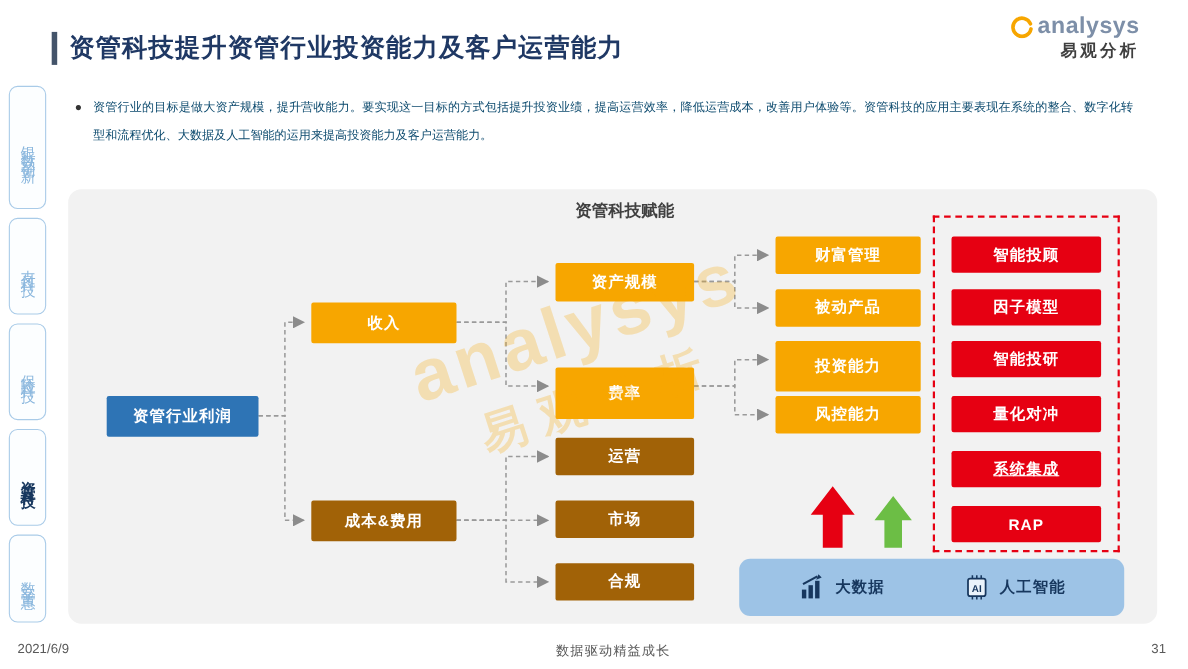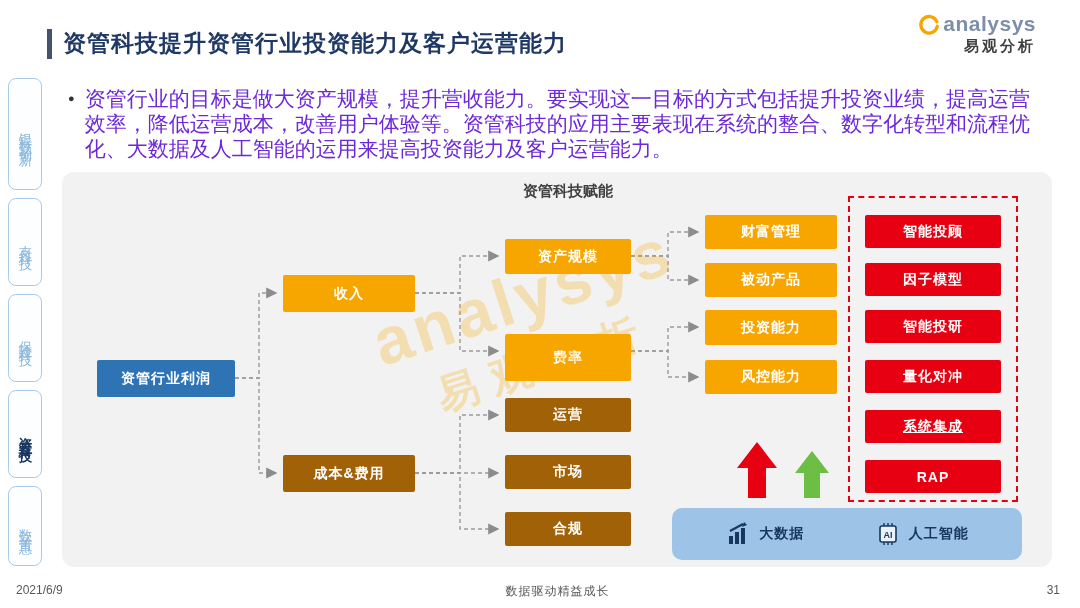--- a/index.html
+++ b/index.html
@@ -12,21 +12,21 @@
   .title-accent { width:5px; height:30px; background:#44546A; margin-right:11px; }
   .page-title { font-size:23px; font-weight:bold; color:#1F3864; letter-spacing:1px; }
 
   .logo { position:absolute; right:44px; top:12px; text-align:right; }
   .logo-top { display:flex; align-items:center; justify-content:flex-end; gap:3px; }
   .logo-en { font-size:21px; color:#7D8FA8; font-weight:bold; letter-spacing:0.5px; }
   .logo-cn { font-size:15px; color:#3F3F3F; font-weight:bold; letter-spacing:3px; margin-top:1px; }
 
   .bullet-row { position:absolute; left:68px; top:86px; width:962px; display:flex; }
   .bullet-dot { font-size:11px; color:#333; line-height:25px; margin-right:10px; }
-  .bullet-text { font-size:21px; color:#6d28d9; line-height:25px; text-align:justify; }
+  .bullet-text { font-size:11px; color:#0c4a6e; line-height:25px; text-align:justify; }
 
   
   .sidebar-item { position:absolute; left:8px; width:34px; border:1px solid #A9CBE8; border-radius:8px;
     background:#FCFEFF; color:#8CB8DE; font-size:13.5px; writing-mode:vertical-rl; text-orientation:upright;
     letter-spacing:4px; display:flex; align-items:center; justify-content:center; cursor:pointer; }
   .sidebar-item.active { color:#17375E; font-weight:bold; }
   .si-1 { top:78px;  height:112px; }
   .si-2 { top:198px; height:88px; }
   .si-3 { top:294px; height:88px; }
   .si-4 { top:390px; height:88px; }
@@ -48,21 +48,21 @@
   .n-root   { left:35px;  top:188px; width:138px; height:37px; }
   .n-income { left:221px; top:103px; width:132px; height:37px; }
   .n-cost   { left:221px; top:283px; width:132px; height:37px; }
   .n-scale  { left:443px; top:67px;  width:126px; height:35px; }
   .n-rate   { left:443px; top:162px; width:126px; height:47px; }
   .n-ops    { left:443px; top:226px; width:126px; height:34px; }
   .n-market { left:443px; top:283px; width:126px; height:34px; }
   .n-comp   { left:443px; top:340px; width:126px; height:34px; }
   .n-wealth { left:643px; top:43px;  width:132px; height:34px; }
   .n-passive{ left:643px; top:91px;  width:132px; height:34px; }
-  .n-invest { left:643px; top:138px; width:132px; height:35px; }
+  .n-invest { left:643px; top:138px; width:132px; height:46px; }
   .n-risk   { left:643px; top:188px; width:132px; height:34px; }
 
   .tech-frame { position:absolute; left:786px; top:24px; width:170px; height:306px; border:2px dashed #E60012; z-index:2; }
   .t-1 { left:803px; top:43px;  width:136px; height:33px; }
   .t-2 { left:803px; top:91px;  width:136px; height:33px; }
   .t-3 { left:803px; top:138px; width:136px; height:33px; }
   .t-4 { left:803px; top:188px; width:136px; height:33px; }
   .t-5 { left:803px; top:238px; width:136px; height:33px;text-decoration:underline; }
   .t-6 { left:803px; top:288px; width:136px; height:33px; }
 

